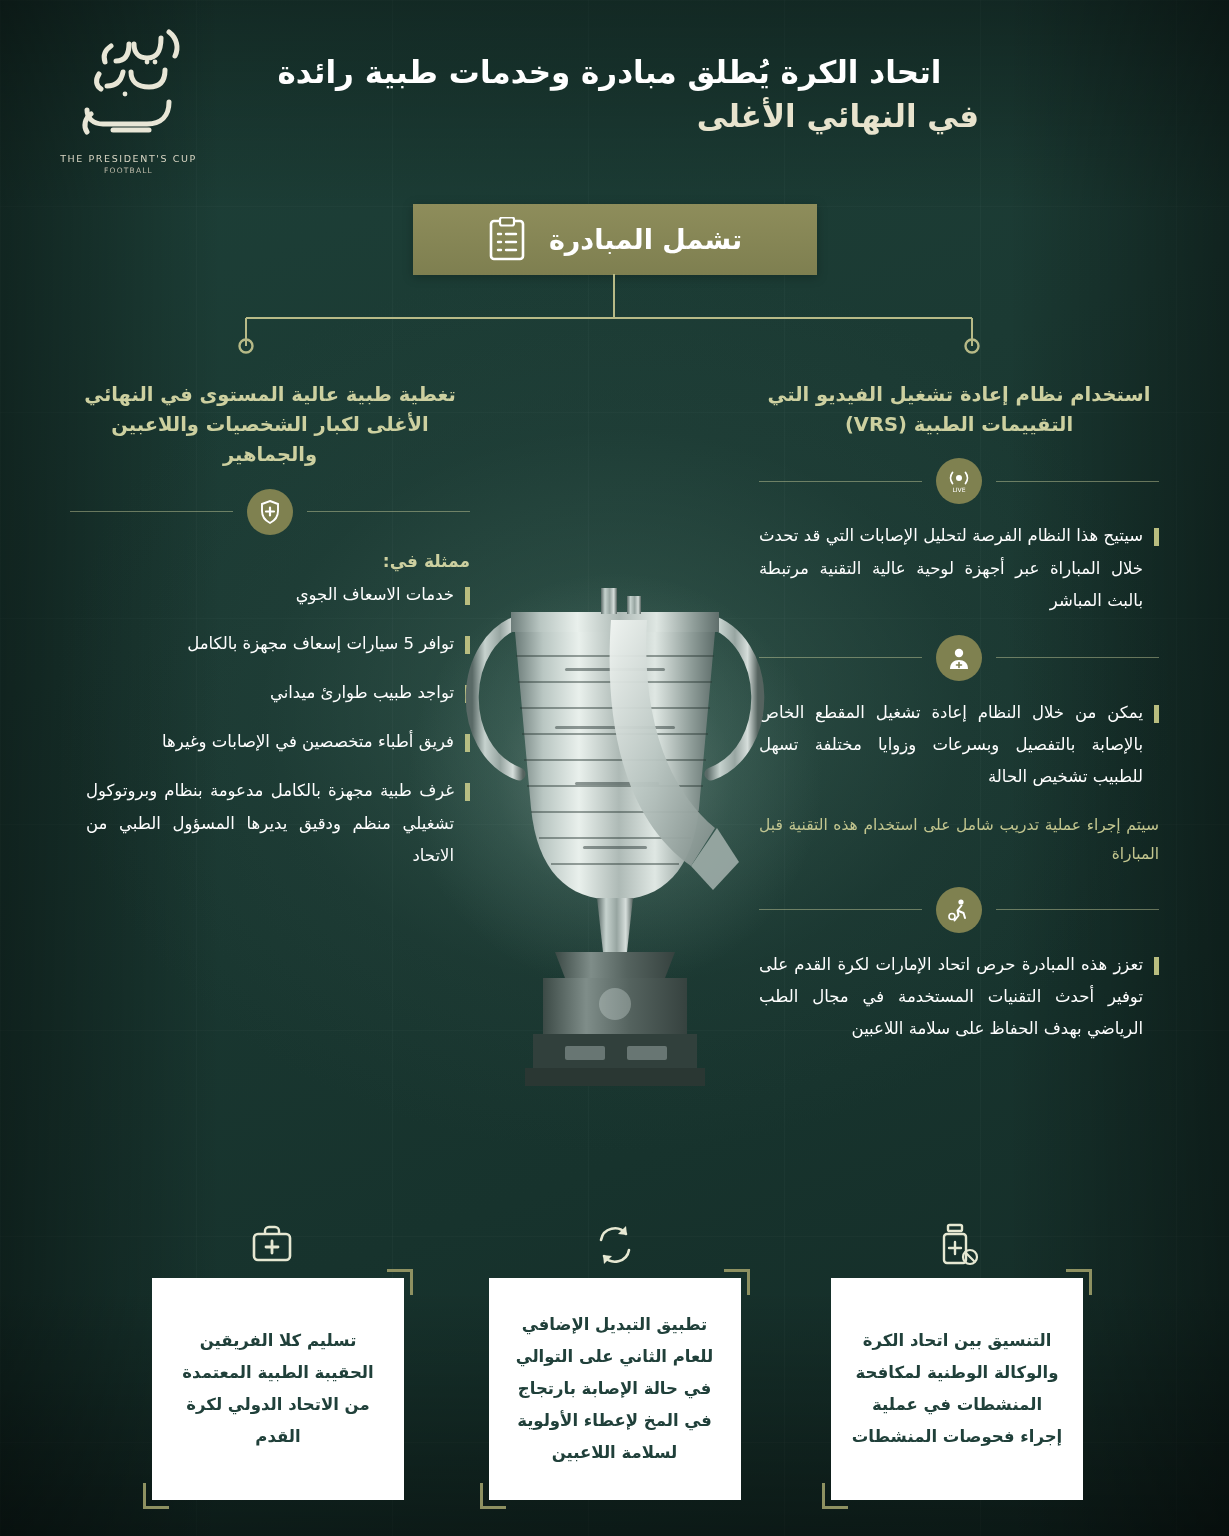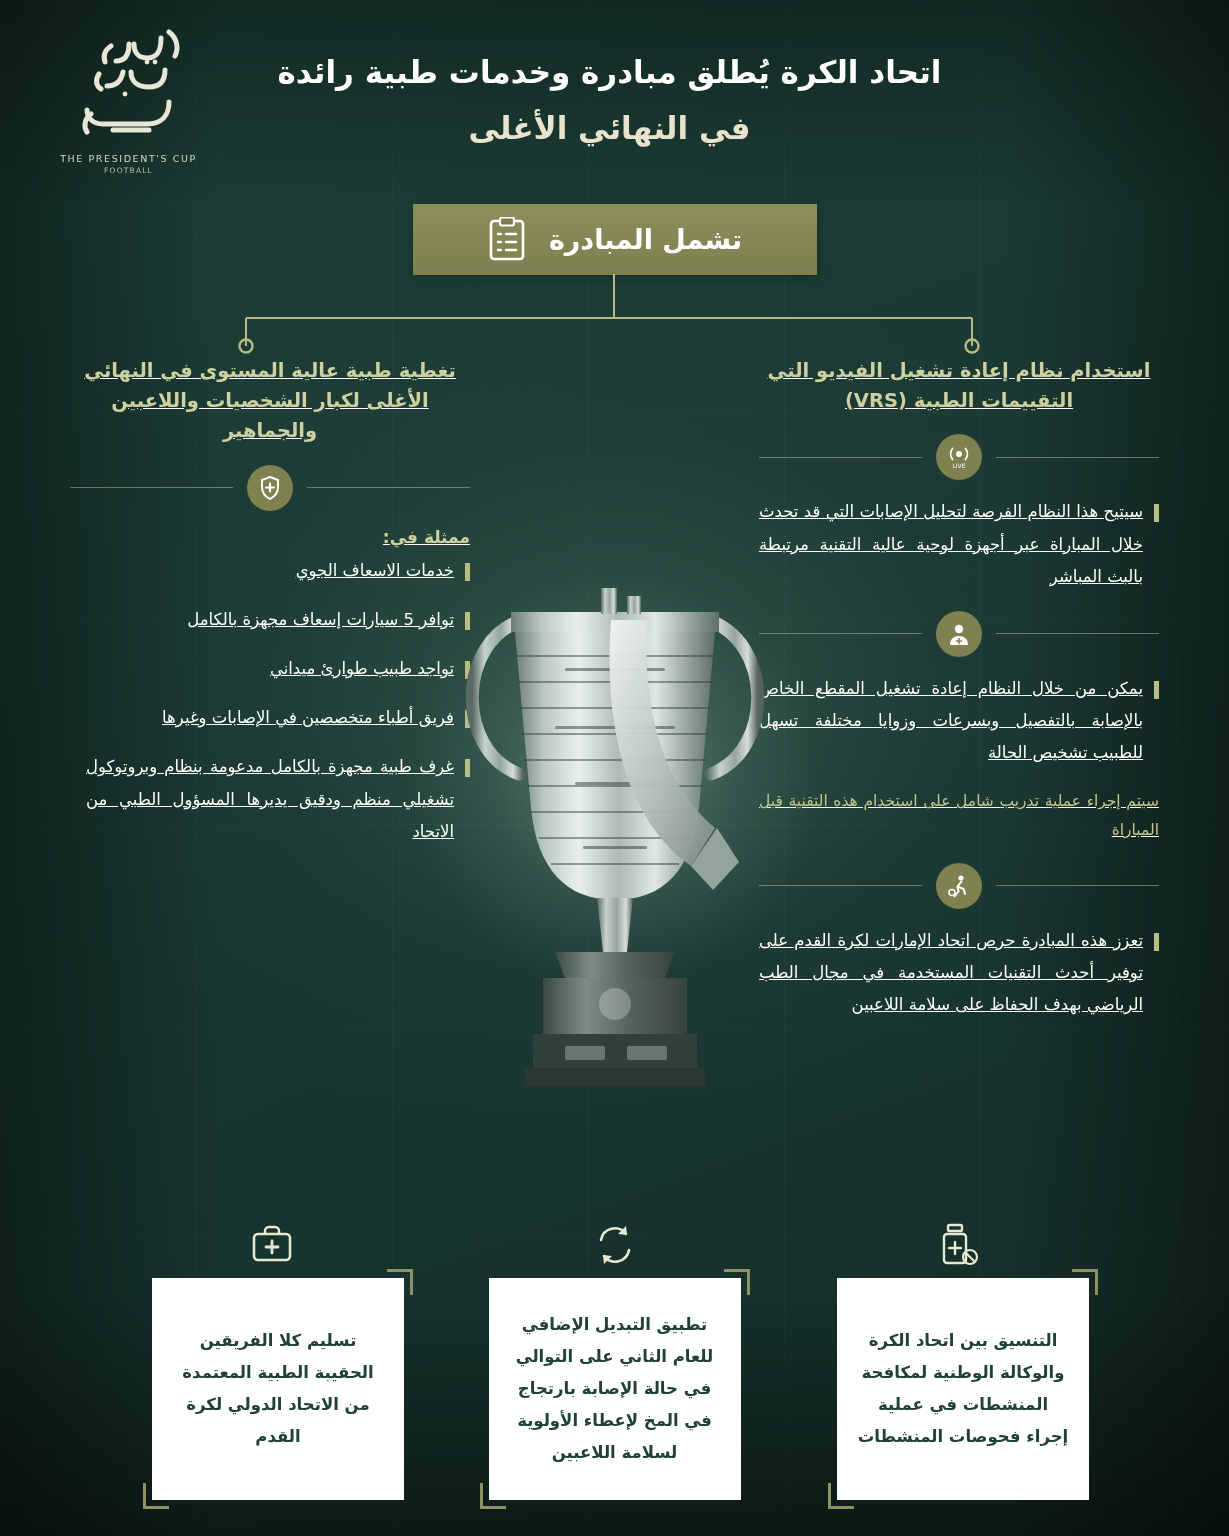--- a/index.html
+++ b/index.html
@@ -43,21 +43,22 @@
     font-size: 31px;
     font-weight: bold;
     letter-spacing: -0.2px;
     line-height: 1.35;
     color: #ffffff;
   }
   .title-2 {
     font-size: 31px;
     font-weight: bold;
     color: #e8e3cd;
-    margin-top: 16px;
+    margin-top: 4px;
+    text-align: right;
   }
 
   
   .logo {
     position: absolute;
     top: 22px; left: 36px;
     width: 185px;
     text-align: center;
   }
   .logo-mark {
@@ -95,23 +96,22 @@
     color: #ffffff;
   }
   .ribbon-icon { width: 40px; height: 46px; }
 
   
   .connector { position: absolute; top: 274px; left: 0; width: 100%; height: 110px; }
 
   
   .col {
     position: absolute;
-    top: 356px;
+    top: 380px;
     width: 400px;
-    text-decoration: underline;
   }
   .col-right { right: 70px; }
   .col-left  { left: 70px; }
 
   .col-head {
     font-size: 19.5px;
     font-weight: bold;
     color: #cdd0a0;
     line-height: 1.55;
     text-align: center;
@@ -225,21 +225,21 @@
     justify-content: center;
     padding: 18px 20px;
   }
   .card-text {
     font-size: 16.5px;
     line-height: 1.95;
     font-weight: bold;
     color: #20403a;
     text-align: center;
   }
-  .card-1 { right: 140px; }
+  .card-1 { right: 146px; }
   .card-2 { left: 50%; transform: translateX(-50%); }
   .card-3 { left: 152px; }
 
   .card-icon {
     position: absolute;
     bottom: 232px;
     width: 46px; height: 46px;
   }
   .card-icon svg { width: 100%; height: 100%; }
   .ci-1 { right: 249px; }

